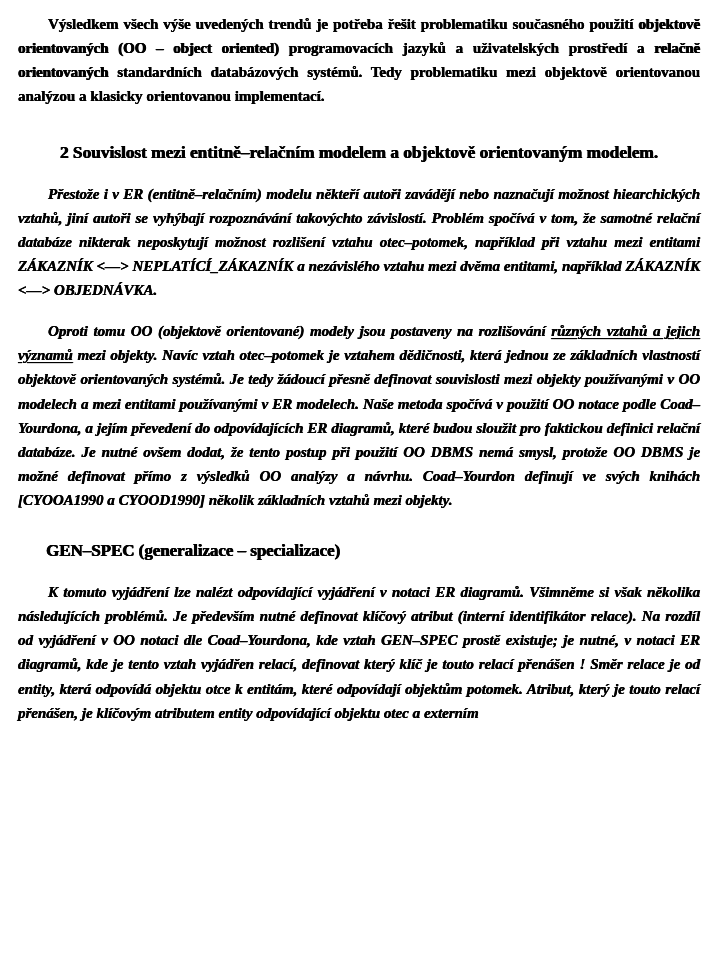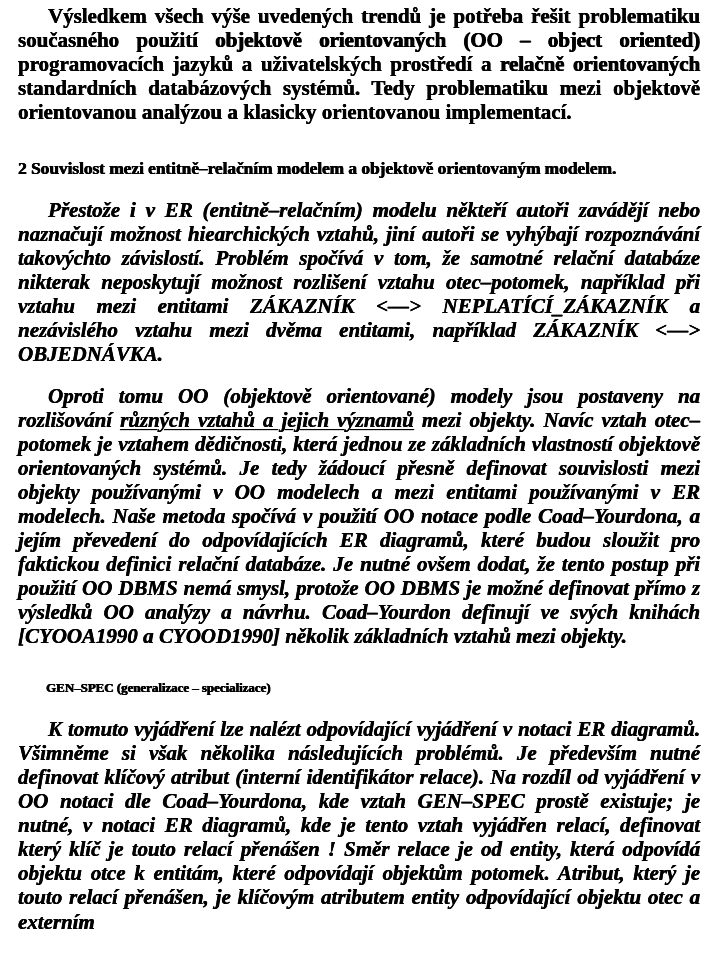--- a/index.html
+++ b/index.html
@@ -22,53 +22,53 @@
   }
 
   #content {
     position: absolute;
     left: 18px;
     top: 4px;
     width: 682px;
   }
 
   .para {
-    margin: 0 0 0 0;
-    font-size: 21px;
+    margin: 8px 0 0 0;
+    font-size: 15px;
     line-height: 24.1px;
     text-align: justify;
     text-justify: inter-word;
     letter-spacing: -0.05px;
     word-spacing: 0.2px;
     text-indent: 30px;
     
     font-weight: 600;
     text-shadow: 0.35px 0 0 rgba(0,0,0,0.95), -0.2px 0 0 rgba(0,0,0,0.5), 0 0.3px 0 rgba(0,0,0,0.55);
   }
 
   .para.gap-sm { margin-top: 13px; }
   .para.gap-md { margin-top: 17px; font-style: italic; }
 
   .heading {
     margin: 0;
     font-size: 17.4px;
     line-height: 24.4px;
     font-weight: 900;
-    text-align: left;
+    text-align: center;
     text-indent: 0;
     letter-spacing: -0.05px;
     text-shadow: 0.5px 0 0 rgba(0,0,0,1), -0.3px 0 0 rgba(0,0,0,0.7), 0 0.35px 0 rgba(0,0,0,0.7);
   }
 
   .heading.h-section { margin-top: 32px; }
 
   .subheading {
     margin: 0;
     margin-top: 27px;
-    font-size: 13px;
+    font-size: 17px;
     line-height: 24.2px;
     font-weight: 900;
     text-align: left;
     text-indent: 28px;
     letter-spacing: -0.05px;
     text-shadow: 0.5px 0 0 rgba(0,0,0,1), -0.3px 0 0 rgba(0,0,0,0.7), 0 0.35px 0 rgba(0,0,0,0.7);
   }
 
   b, .b {
     font-weight: 900;

